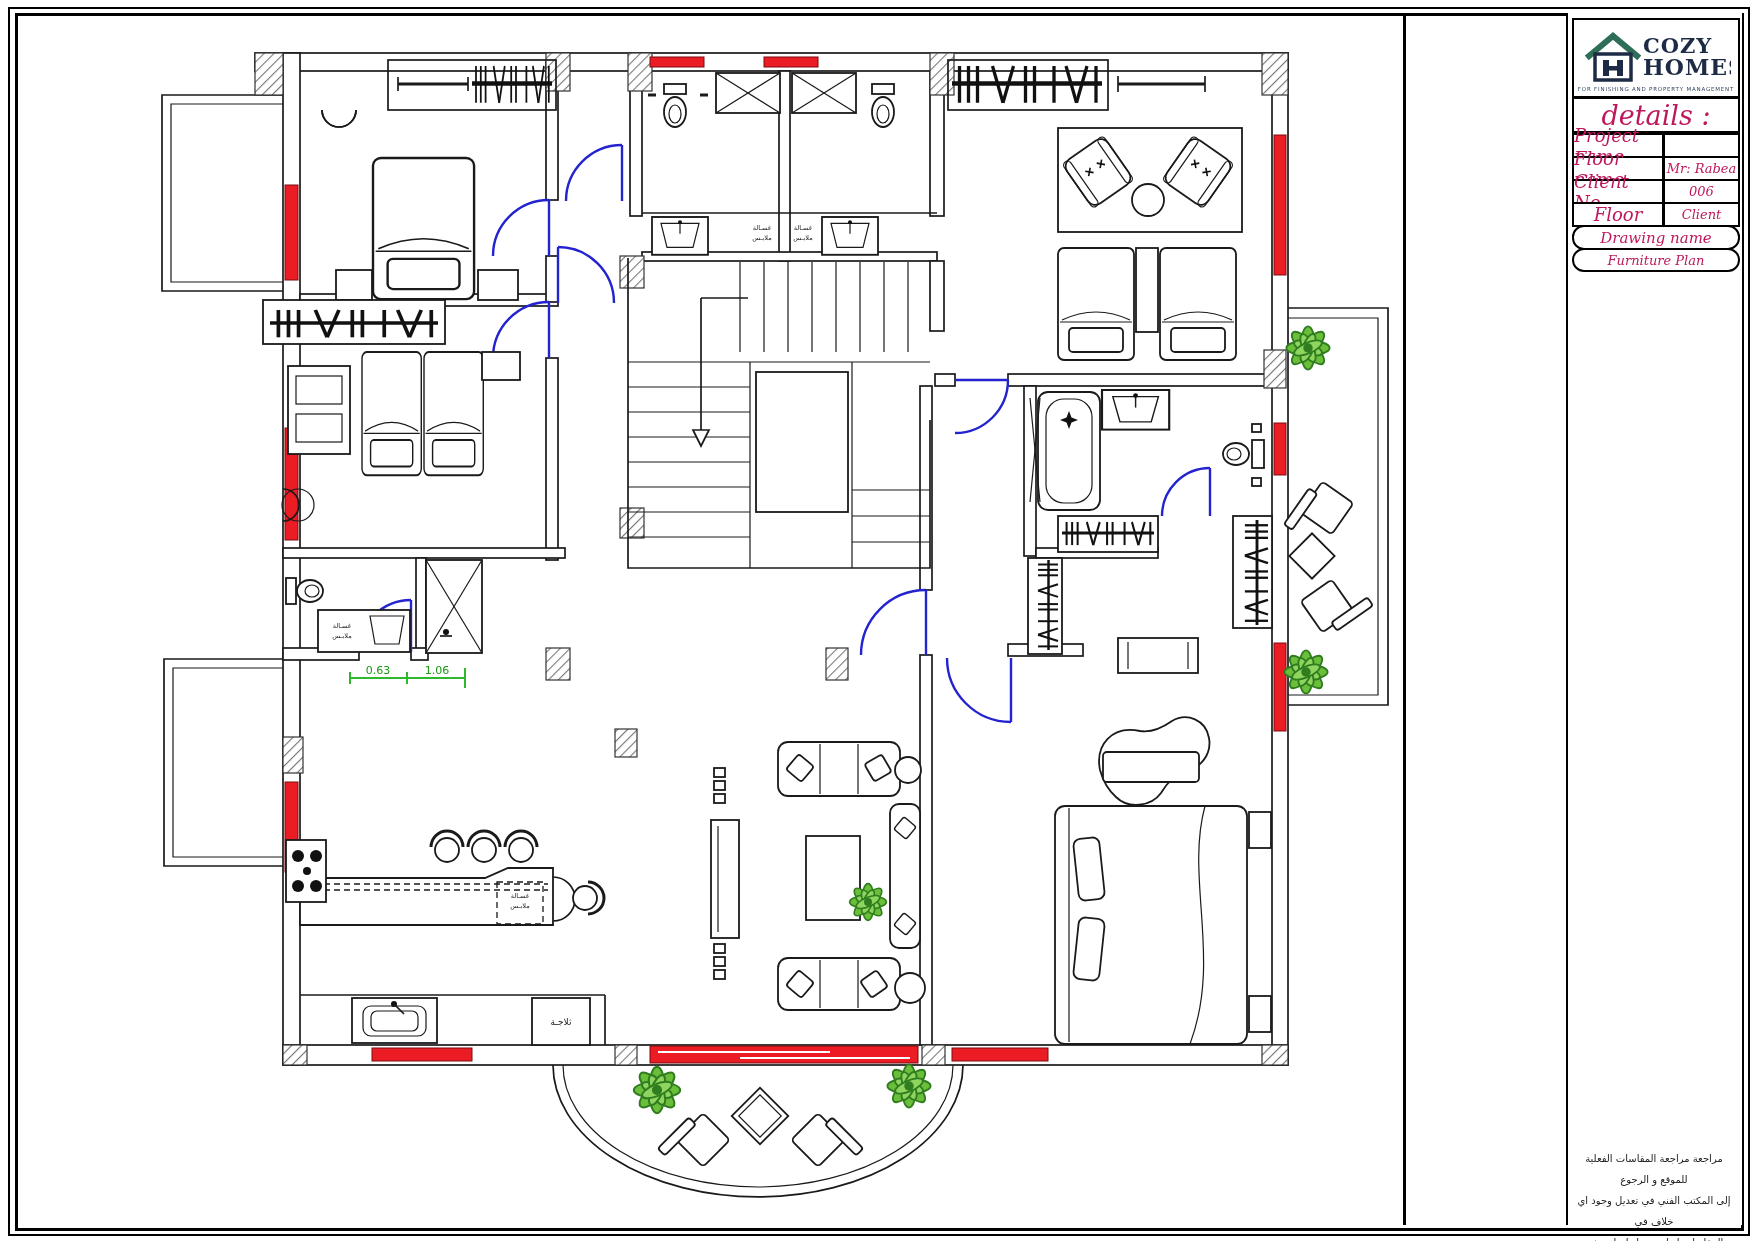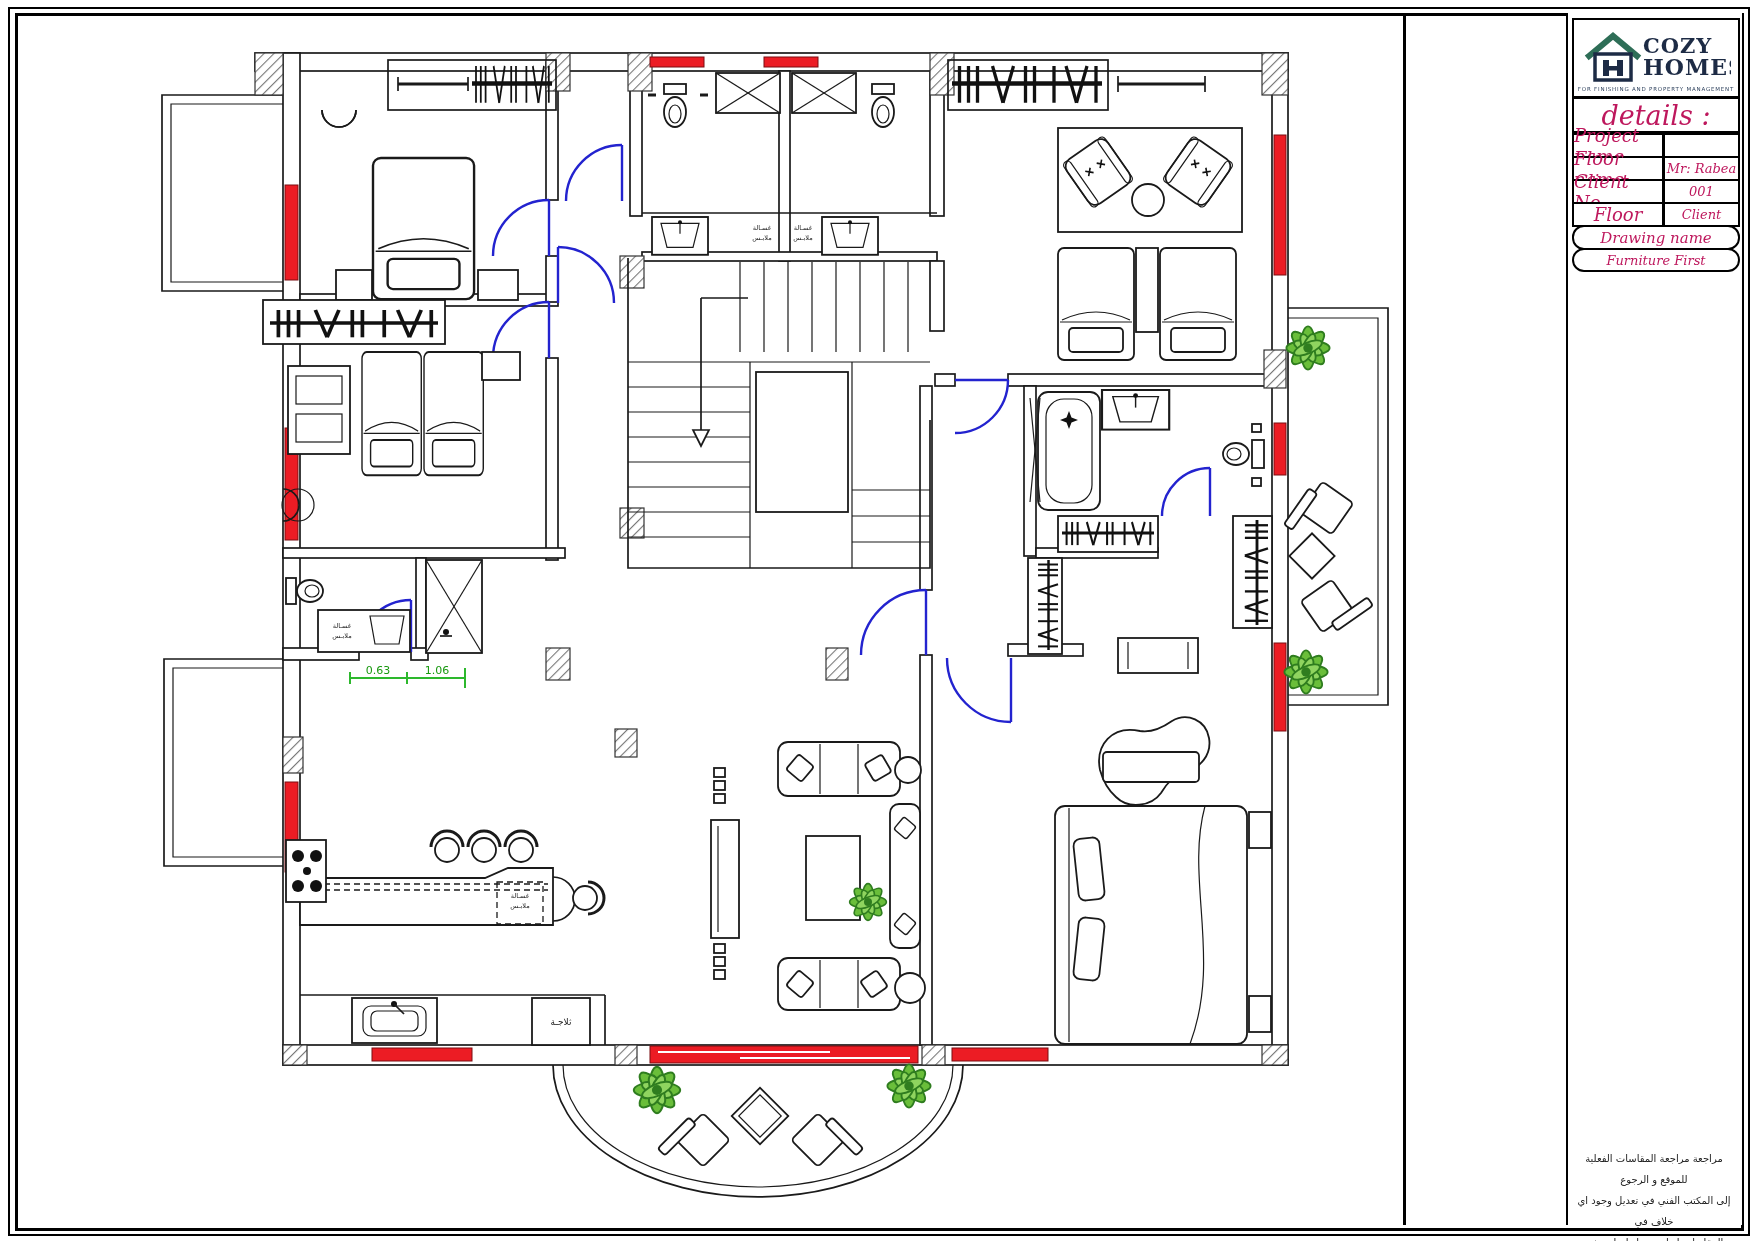--- a/index.html
+++ b/index.html
@@ -478,27 +478,27 @@
 
     <div class="cell details-hdr">details :</div>
 
     <div class="cell row-label" style="top:120px">Project name</div>
     <div class="cell row-value" style="top:120px"></div>
 
     <div class="cell row-label" style="top:143px">Floor name</div>
     <div class="cell row-value" style="top:143px">Mr: Rabea</div>
 
     <div class="cell row-label" style="top:166px">Client No.</div>
-    <div class="cell row-value" style="top:166px">001</div>
+    <div class="cell row-value" style="top:166px">006</div>
 
     <div class="cell row-label" style="top:189px">Floor</div>
     <div class="cell row-value" style="top:189px">Client</div>
 
     <div class="cell row-wide" style="top:212px;height:21px">Drawing name</div>
-    <div class="cell row-wide" style="top:235px;height:20px;font-size:13px">Furniture First</div>
+    <div class="cell row-wide" style="top:235px;height:20px;font-size:13px">Furniture Plan</div>
 
     <div class="note">
       <div>مراجعة مراجعة المقاسات الفعلية للموقع و الرجوع</div>
       <div>إلى المكتب الفني في تعديل وجود اي خلاف في</div>
       <div>المقاسات او اي تعديل إجباري في الموقع</div>
     </div>
   </div>
 </div>
 
 </body></html>

